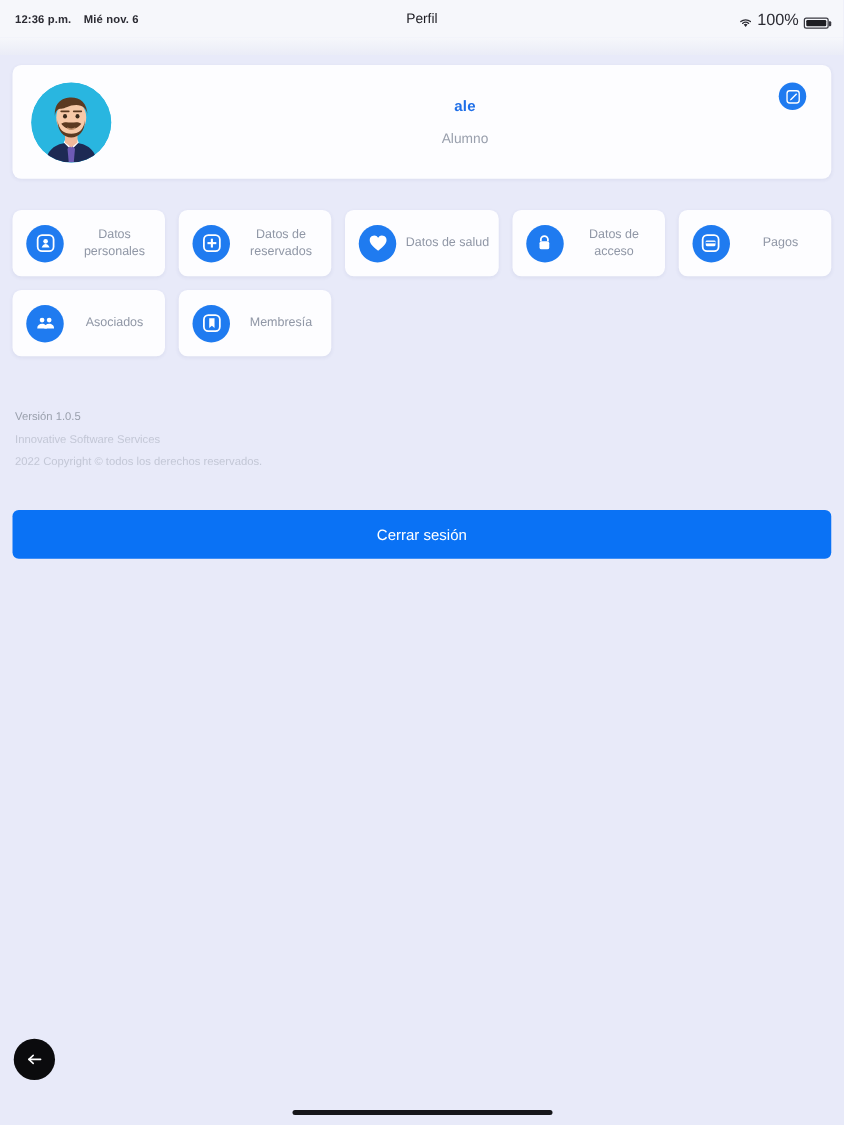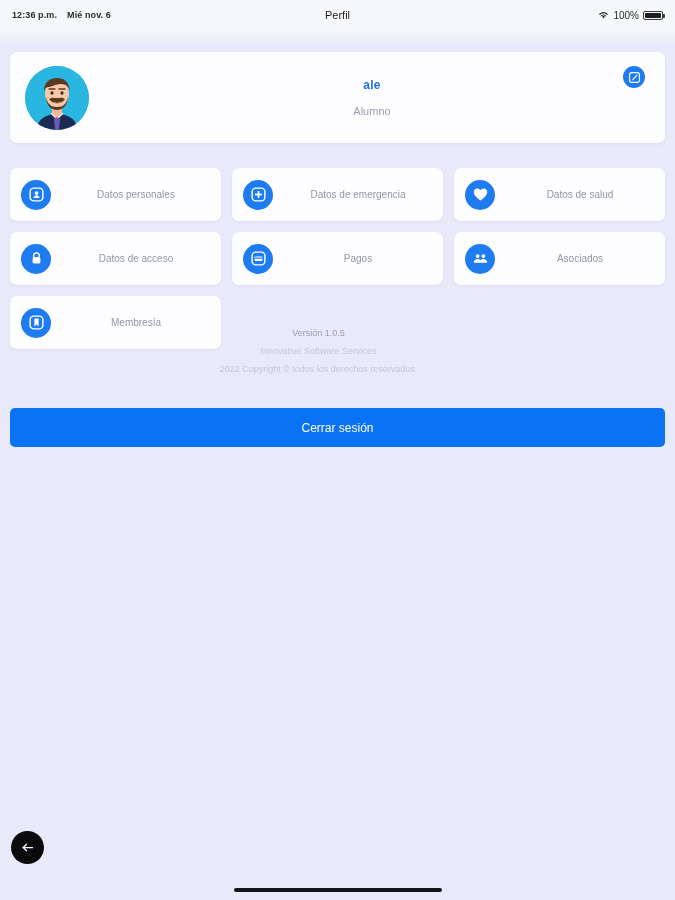--- a/index.html
+++ b/index.html
@@ -13,21 +13,21 @@
   }
 
   
   .statusbar{
     position:absolute; top:0; left:0; width:675px; height:30px;
     background:#f6f7fb;
     display:flex; align-items:center; padding:0 12px;
   }
   .sb-left{ display:flex; align-items:center; gap:10px; font-size:9px; color:#2b2b33; letter-spacing:.1px;font-weight:bold;}
   .sb-center{ position:absolute; left:0; right:0; text-align:center; font-size:11px; color:#1c1c22; pointer-events:none;}
-  .sb-right{ margin-left:auto; display:flex; align-items:center; gap:4px; font-size:10px; color:#2b2b33; }
+  .sb-right{ margin-left:auto; display:flex; align-items:flex-end; gap:4px; font-size:13px; color:#2b2b33; }
   .wifi-ico{ width:11px; height:9px; display:block; }
   .batt{ width:20px; height:9px; border:1px solid #3a3a42; border-radius:2px; position:relative; display:inline-block;}
   .batt:after{ content:""; position:absolute; right:-3px; top:2.5px; width:2px; height:4px; background:#3a3a42; border-radius:0 1px 1px 0;}
   .batt i{ position:absolute; left:1px; top:1px; bottom:1px; width:16px; background:#1d1d22; border-radius:1px; display:block;}
 
   
   .header{
     position:absolute; top:30px; left:0; width:675px; height:14px;
     background:linear-gradient(#f6f7fb,#eaecf7);
   }
@@ -56,40 +56,40 @@
     position:absolute; right:20px; top:14px;
     width:22px; height:22px; border-radius:50%;
     background:#1f7bf0; display:flex; align-items:center; justify-content:center;
     cursor:pointer;
   }
   .edit-btn svg{ width:13px; height:13px;}
 
   
   .tiles{
     position:absolute; left:10px; top:124px; width:655px;
-    display:grid; grid-template-columns:repeat(3, 1fr); gap:11px 11px;
+    display:grid; grid-template-columns:repeat(5, 1fr); gap:11px 11px;
   }
   .tile{
     height:53px; background:#fdfdff; border-radius:7px;
     box-shadow:0 1px 3px rgba(60,70,130,.07);
     display:flex; align-items:center; padding-left:11px; cursor:pointer;
   }
   .tile-icon{
     width:30px; height:30px; border-radius:50%; background:#1f7bf0;
     display:flex; align-items:center; justify-content:center; flex:none;
   }
   .tile-icon svg{ width:17px; height:17px; display:block;}
   .tile-label{
     font-size:10px; color:#9097a6; line-height:1.35;
     flex:1; text-align:center; padding:0 6px;
   }
 
   
   .version{
-    position:absolute; left:0; top:284px; width:637px; text-align:center;
+    position:absolute; left:12px; top:284px; width:637px; 
   }
   .v-line1{ font-size:9px; color:#9aa0ad;}
   .v-line2{ font-size:9px; color:#c3c7d6; margin-top:8px;}
   .v-line3{ font-size:9px; color:#c3c7d6; margin-top:8px;}
 
   
   .actions{ position:absolute; left:10px; top:364px; width:655px;}
   .btn{
     width:655px; height:39px; background:#0a72f5; border:none; border-radius:5px;
     color:#ffffff; font-size:12px; font-family:"Liberation Sans", sans-serif;
@@ -193,21 +193,21 @@
     </div>
 
     <div class="tile">
       <span class="tile-icon">
         <svg viewBox="0 0 24 24">
           <rect x="3" y="3" width="18" height="18" rx="5" fill="none" stroke="#ffffff" stroke-width="2"></rect>
           <rect x="10.8" y="7" width="2.4" height="10" fill="#ffffff"></rect>
           <rect x="7" y="10.8" width="10" height="2.4" fill="#ffffff"></rect>
         </svg>
       </span>
-      <span class="tile-label">Datos de emergencia</span>
+      <span class="tile-label">Datos de reservados</span>
     </div>
 
     <div class="tile">
       <span class="tile-icon">
         <svg viewBox="0 0 24 24">
           <path d="M12 20.5 C5 15.5 2.5 12 2.5 8.6 A5.1 5.1 0 0 1 12 6 A5.1 5.1 0 0 1 21.5 8.6 C21.5 12 19 15.5 12 20.5 Z" fill="#ffffff"></path>
         </svg>
       </span>
       <span class="tile-label">Datos de salud</span>
     </div>

